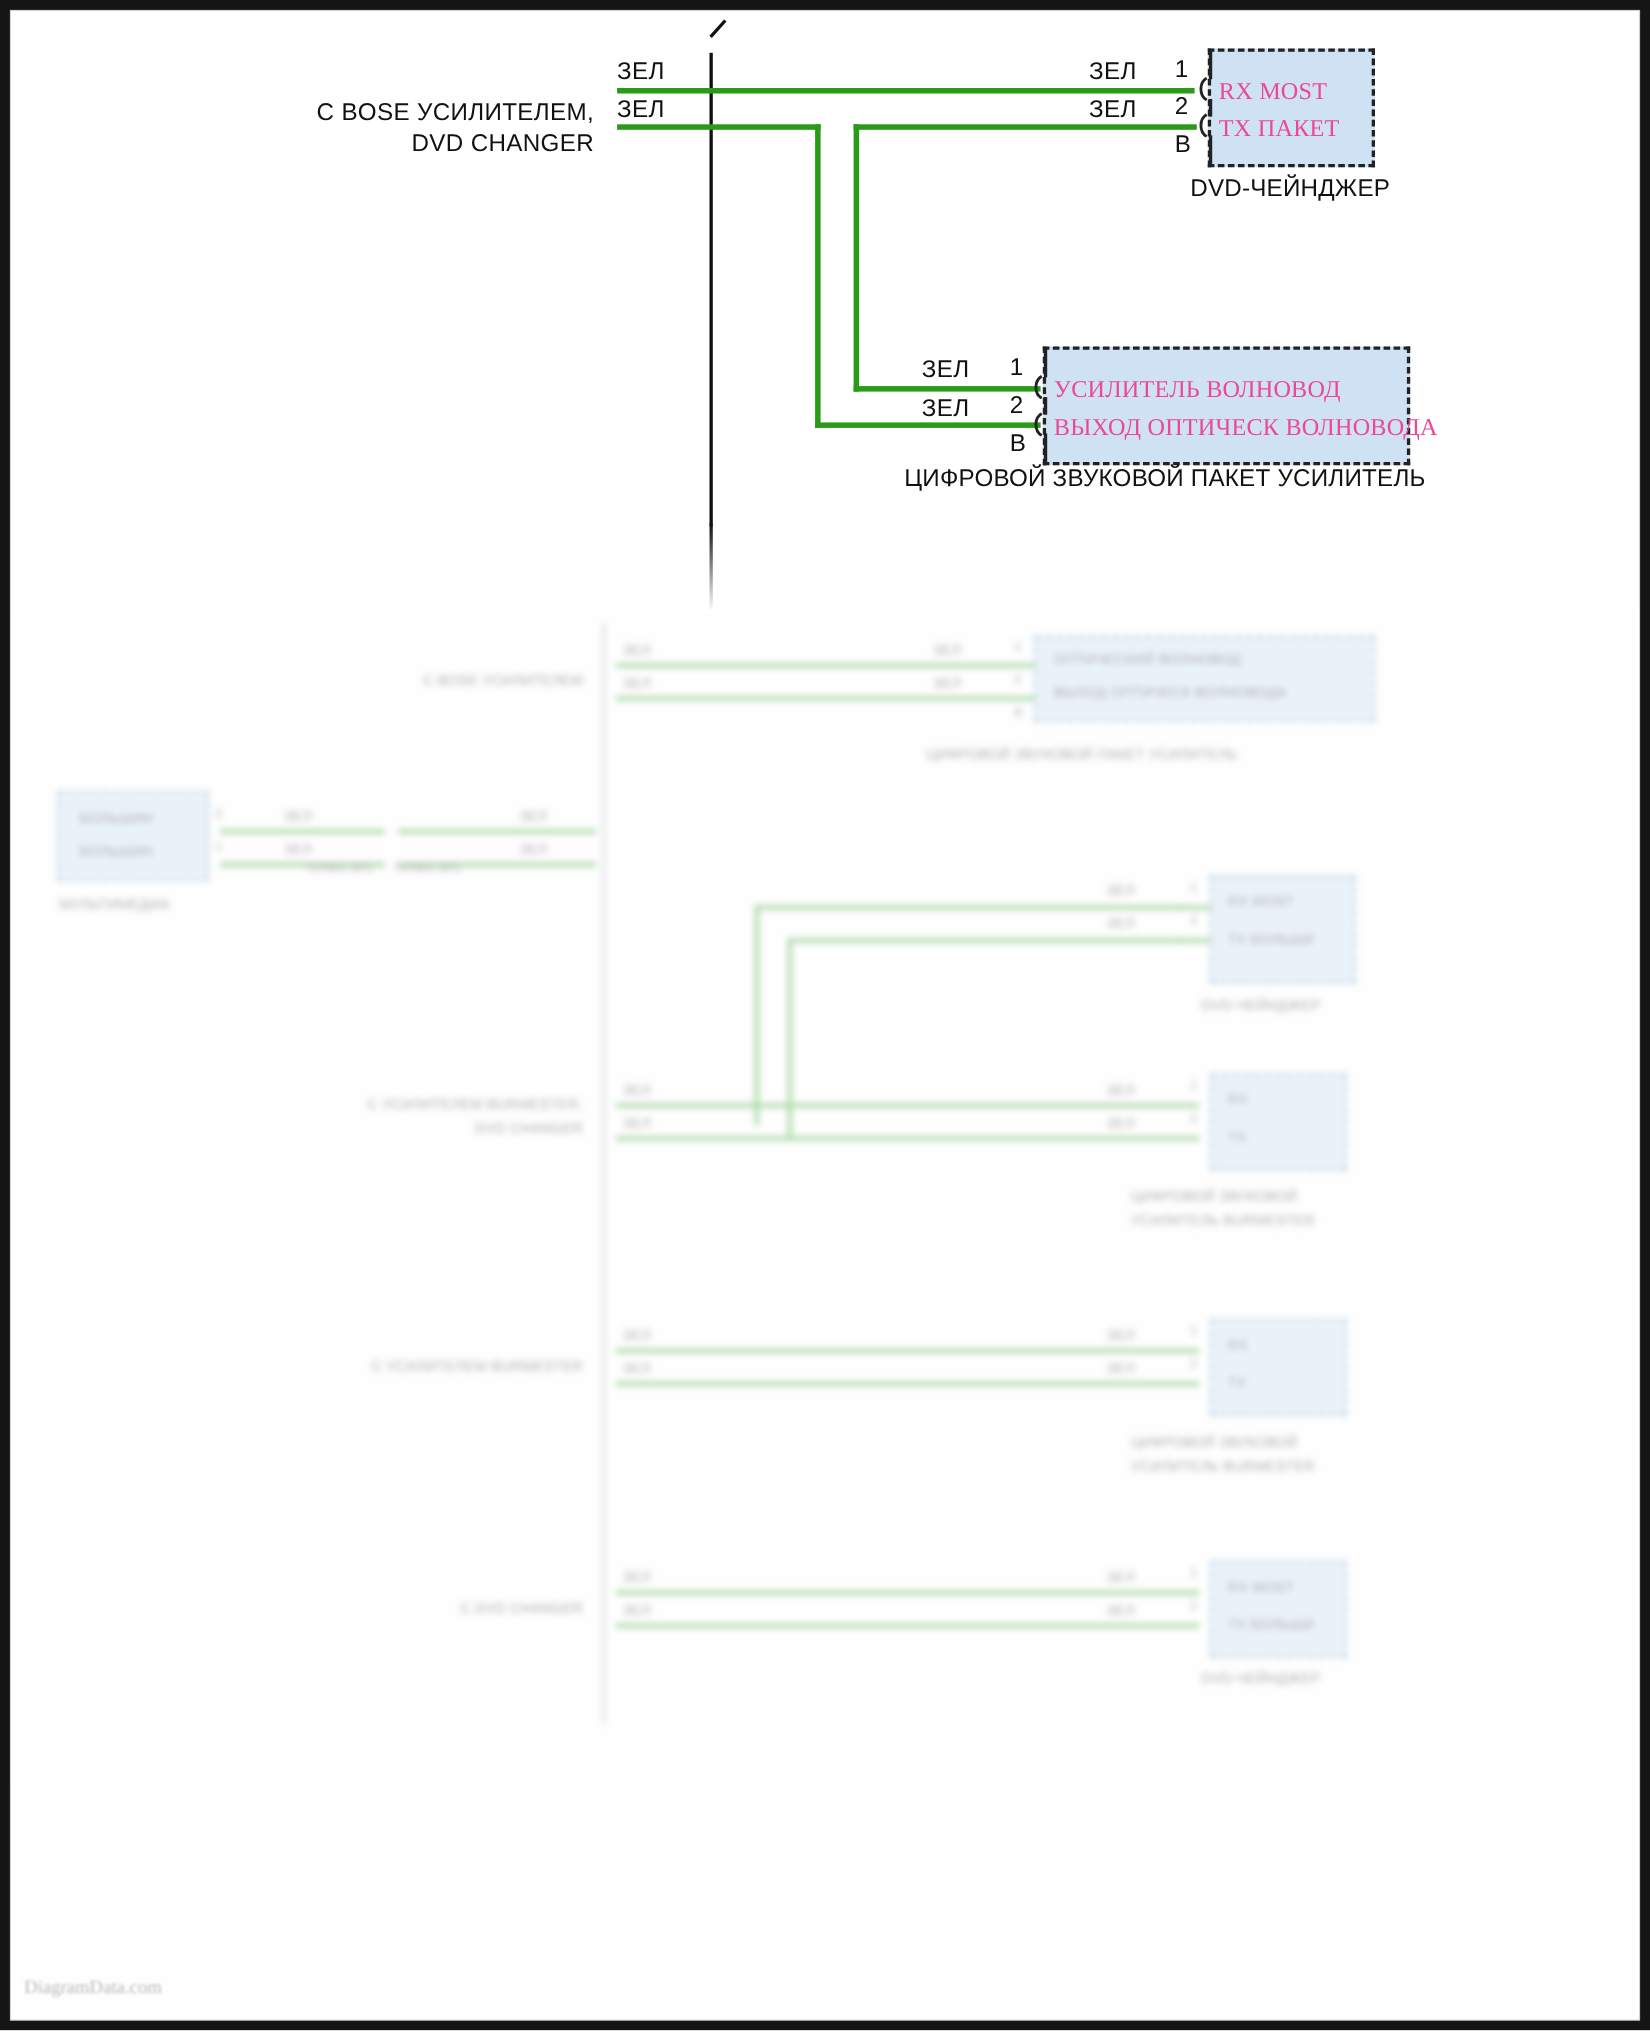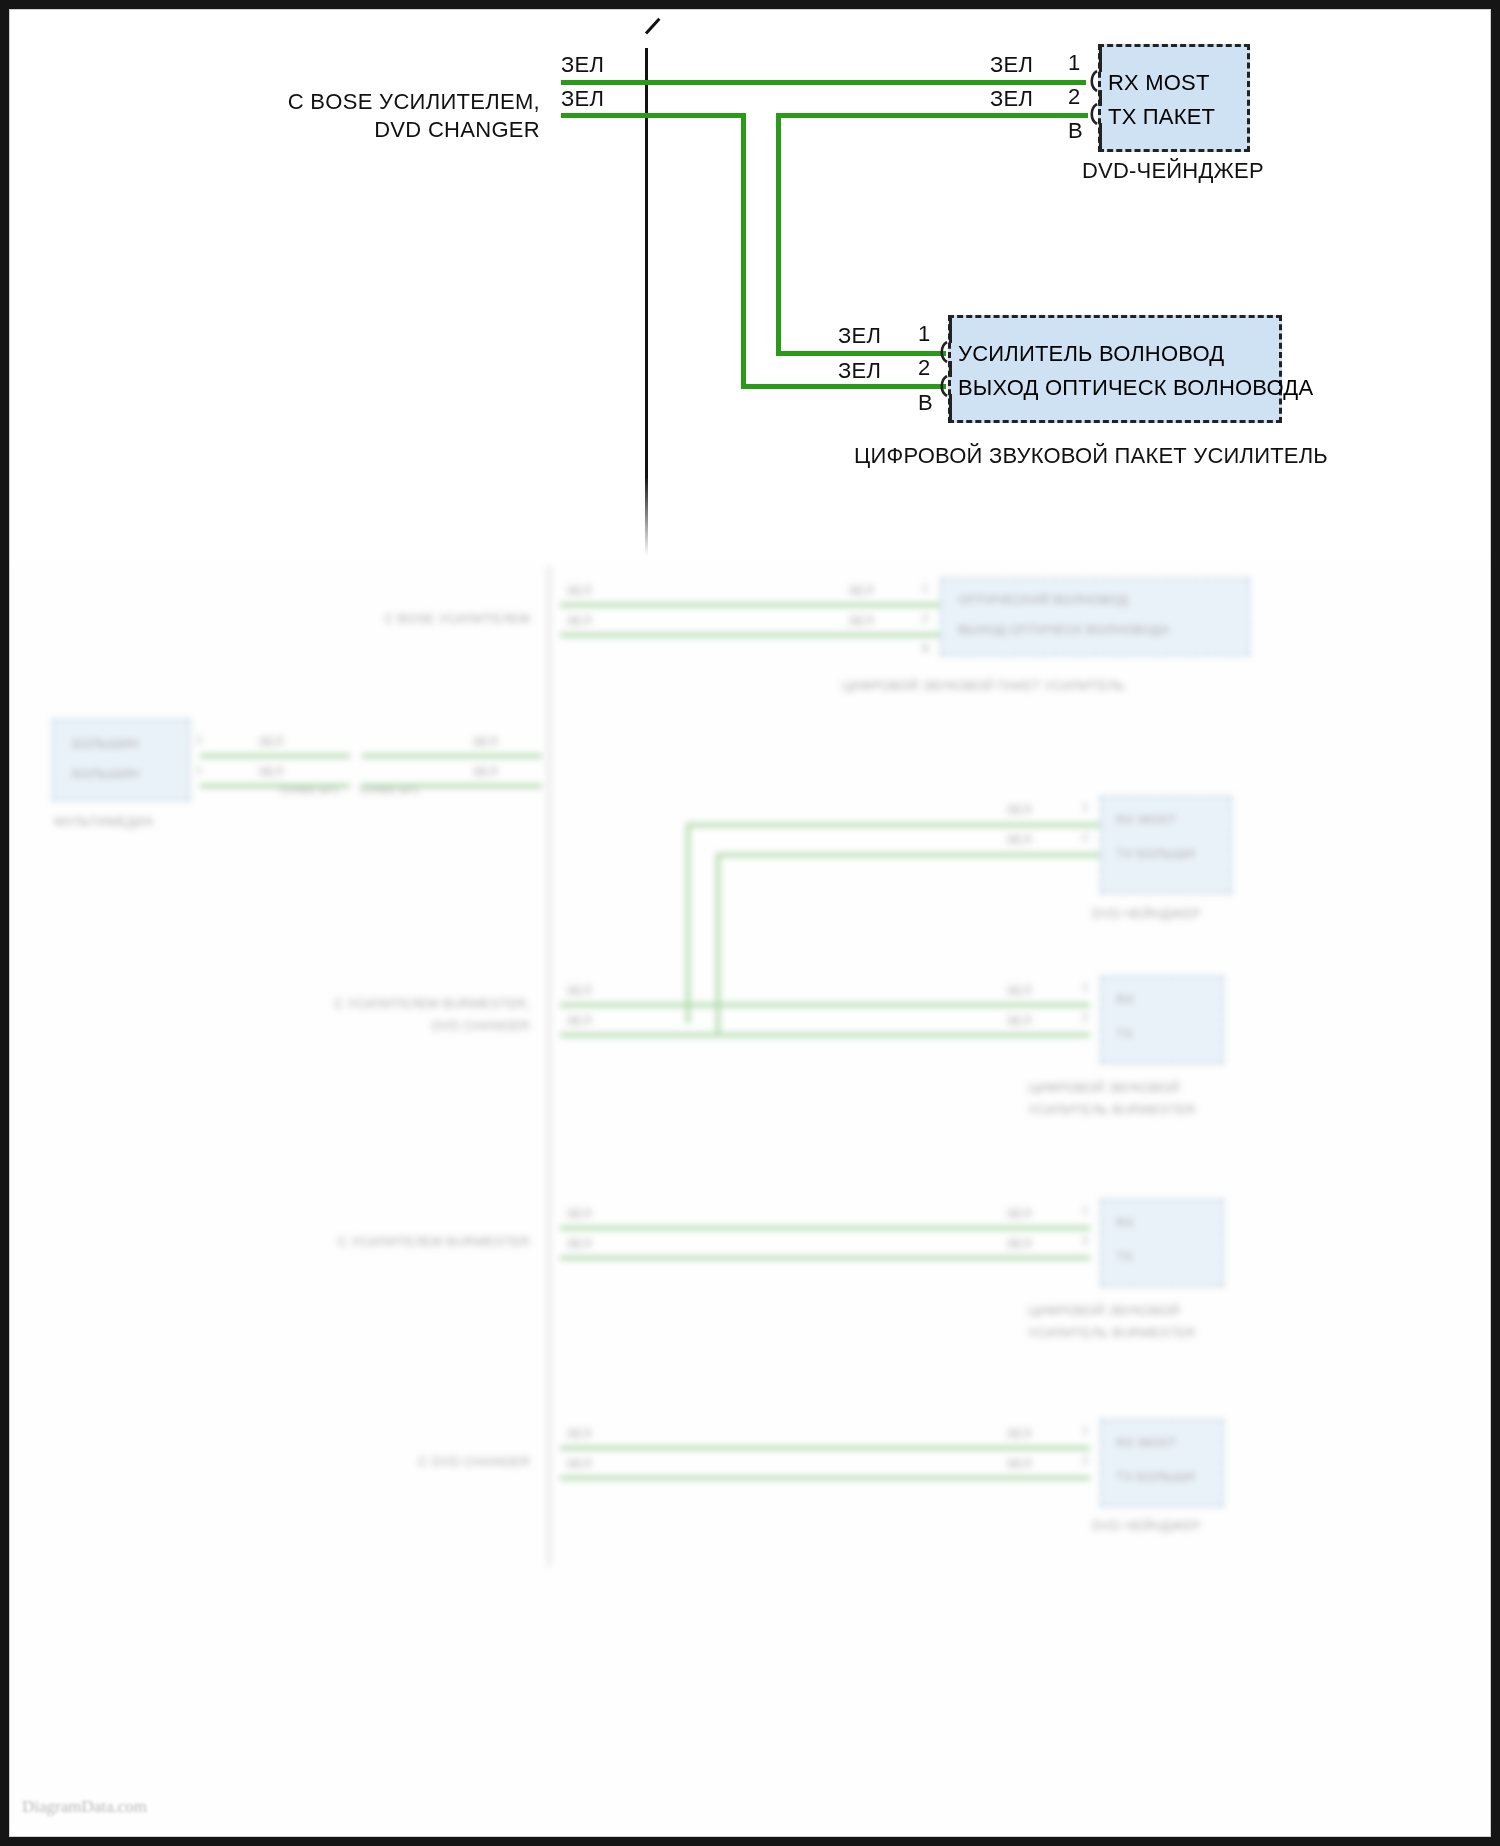--- a/index.html
+++ b/index.html
@@ -147,24 +147,25 @@
 
   .conn-box {
     position: absolute;
     background: #cfe2f3;
     border: 3px dashed #222;
     z-index: 12;
   }
   .conn-text {
     position: absolute;
     font-size: 22px;
-    color: #000000;
+    color: #ec4899;
     white-space: nowrap;
     z-index: 14;
     letter-spacing: .2px;
+    font-family: Liberation Serif, serif;
   }
   .conn-caption {
     position: absolute;
     font-size: 22px;
     color: #111;
     white-space: nowrap;
     z-index: 14;
     letter-spacing: .2px;
   }
   
@@ -350,20 +351,20 @@
           <path d="M11 1 C4 5, 4 17, 11 21" stroke="#222" stroke-width="2.6" fill="none"></path>
         </svg>
     </div>
     <div class="pinbar" style="left:939px; top:307px; height:26px;"></div>
     <div class="pinbar" style="left:939px; top:351px; height:16px;"></div>
     <div class="pinbar" style="left:939px; top:384px; height:26px;"></div>
 
     <div class="conn-box" style="left:938px; top:305px; width:334px; height:108px;"></div>
     <div class="conn-text" style="left:948px; top:331px;">УСИЛИТЕЛЬ ВОЛНОВОД</div>
     <div class="conn-text" style="left:948px; top:365px;">ВЫХОД ОПТИЧЕСК ВОЛНОВОДА</div>
-    <div class="conn-caption" style="left:812px; top:433px;margin-left:32px;">ЦИФРОВОЙ ЗВУКОВОЙ ПАКЕТ УСИЛИТЕЛЬ</div>
+    <div class="conn-caption" style="left:812px; top:412px;">ЦИФРОВОЙ ЗВУКОВОЙ ПАКЕТ УСИЛИТЕЛЬ</div>
 
   </div>
 
   <div class="frame-inner-line"></div>
   <div class="frame-border"></div>
 
 </div>
 
 </body></html>

